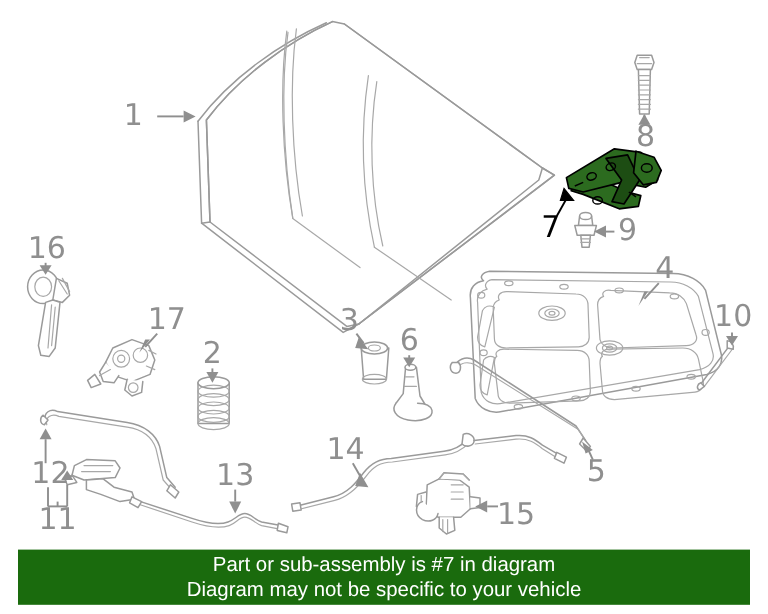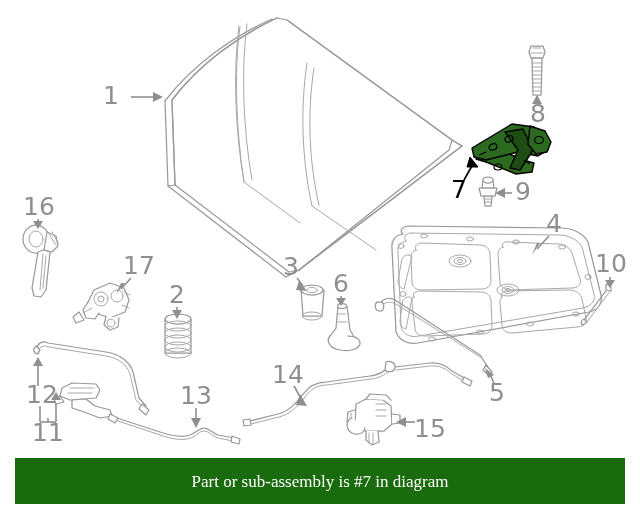--- a/index.html
+++ b/index.html
@@ -95,21 +95,21 @@
     height: 46px;
     background: #1a6b0d;
     display: flex;
     flex-direction: column;
     align-items: center;
     justify-content: center;
     box-sizing: border-box;
   }
   #banner .banner-line {
     color: #ffffff;
-    font-family: Liberation Serif, serif;
+    font-family: Liberation Sans, sans-serif;
     font-size: 17px;
     line-height: 21px;
     white-space: nowrap;
   }
 </style>
 </head>
 <body>
 
 <div id="diagram-root">
 
@@ -407,15 +407,16 @@
     <text class="label-text" x="196" y="397" text-anchor="middle">13</text>
     <text class="label-text" x="288" y="376" text-anchor="middle">14</text>
     <text class="label-text" x="430" y="430" text-anchor="middle">15</text>
     <text class="label-text" x="39" y="208" text-anchor="middle">16</text>
     <text class="label-text" x="139" y="267" text-anchor="middle">17</text>
 
   </svg>
 
   <div id="banner">
     <div class="banner-line">Part or sub-assembly is #7 in diagram</div>
+    <div class="banner-line">Diagram may not be specific to your vehicle</div>
   </div>
 
 </div>
 
 </body></html>

